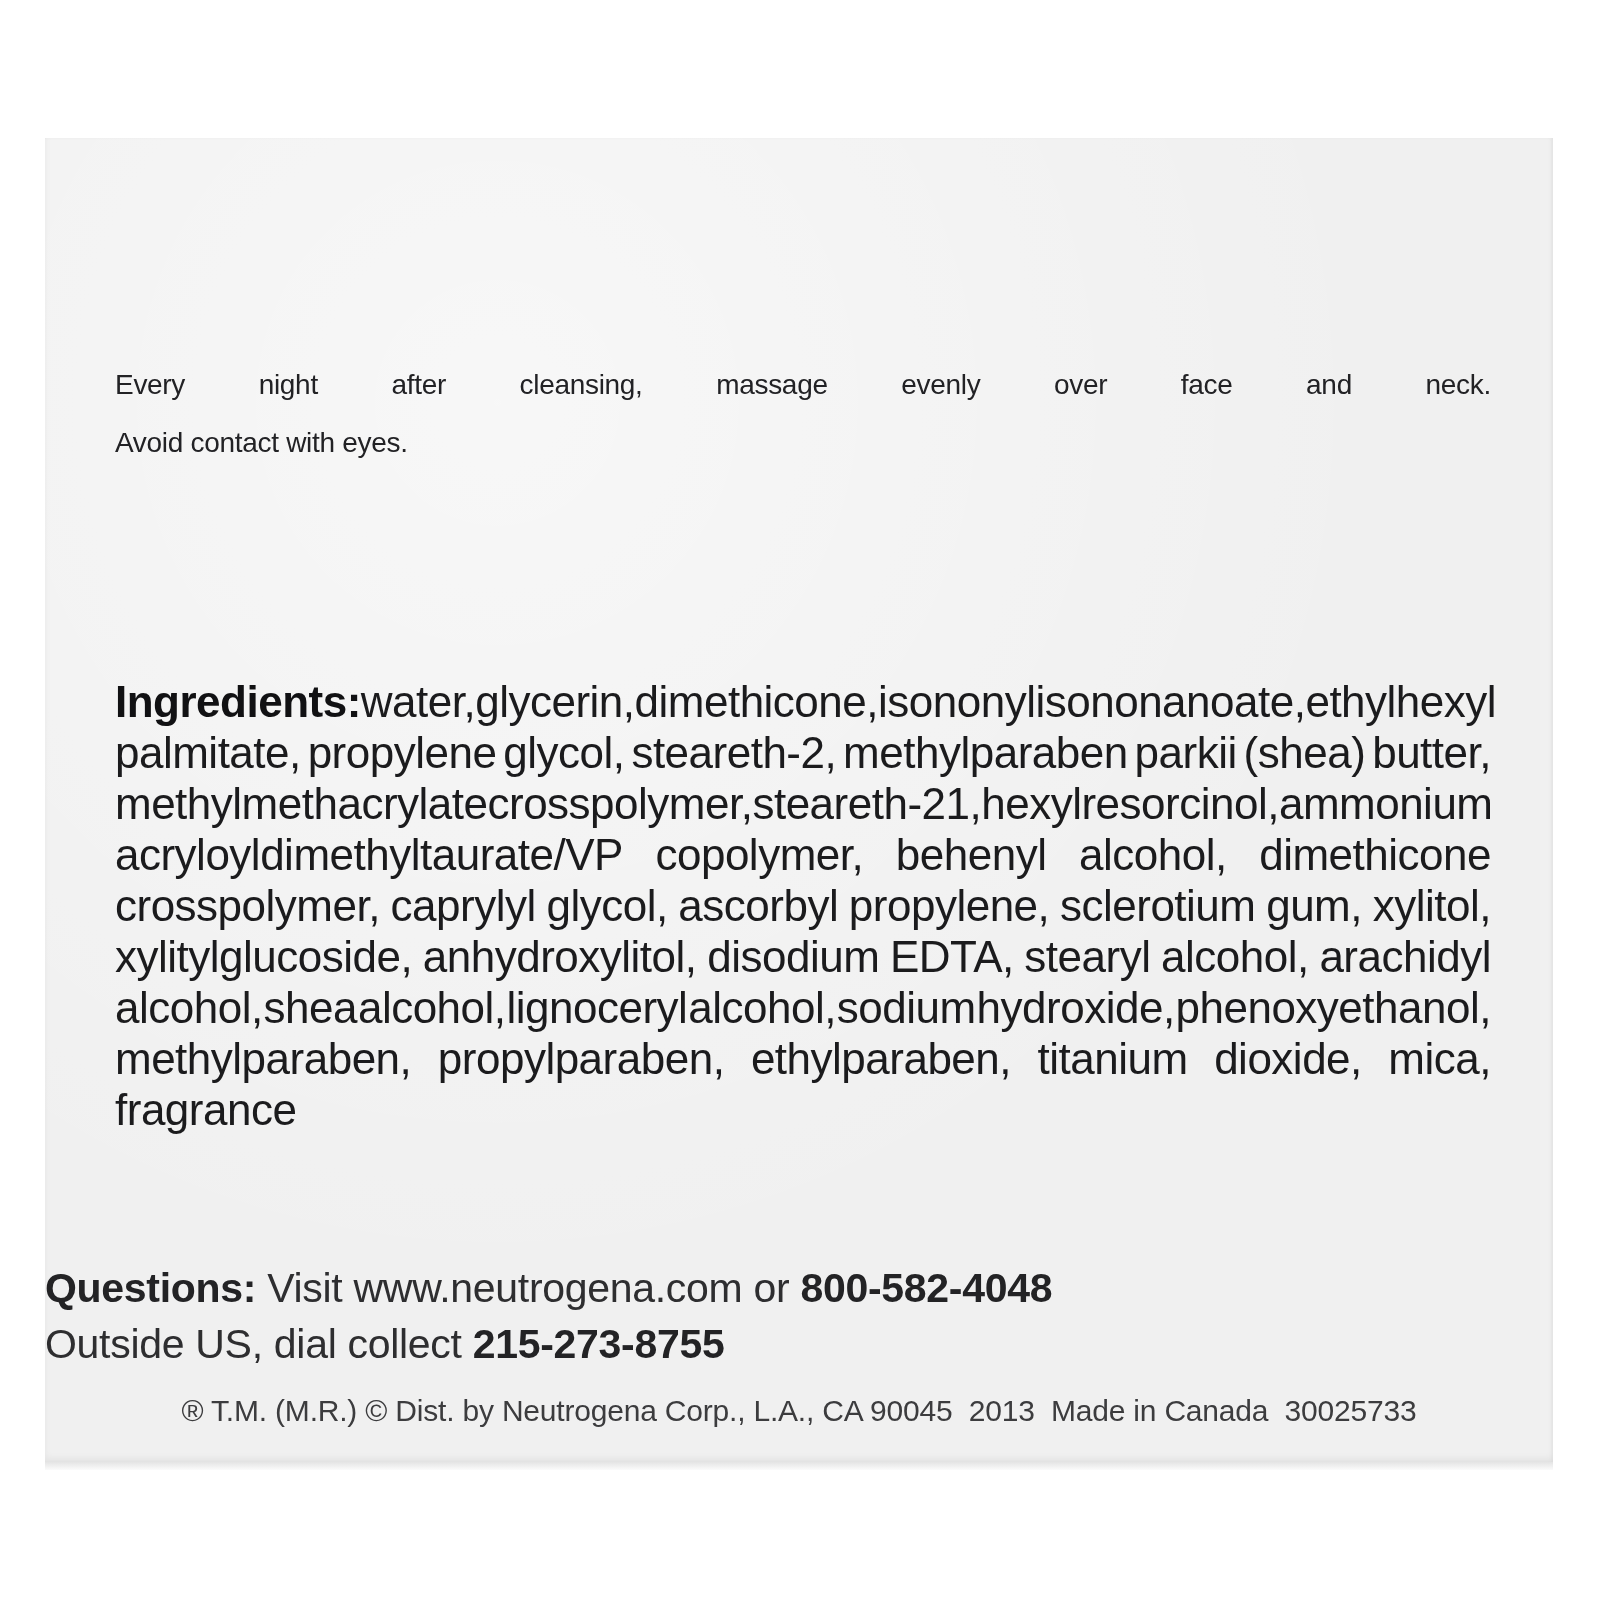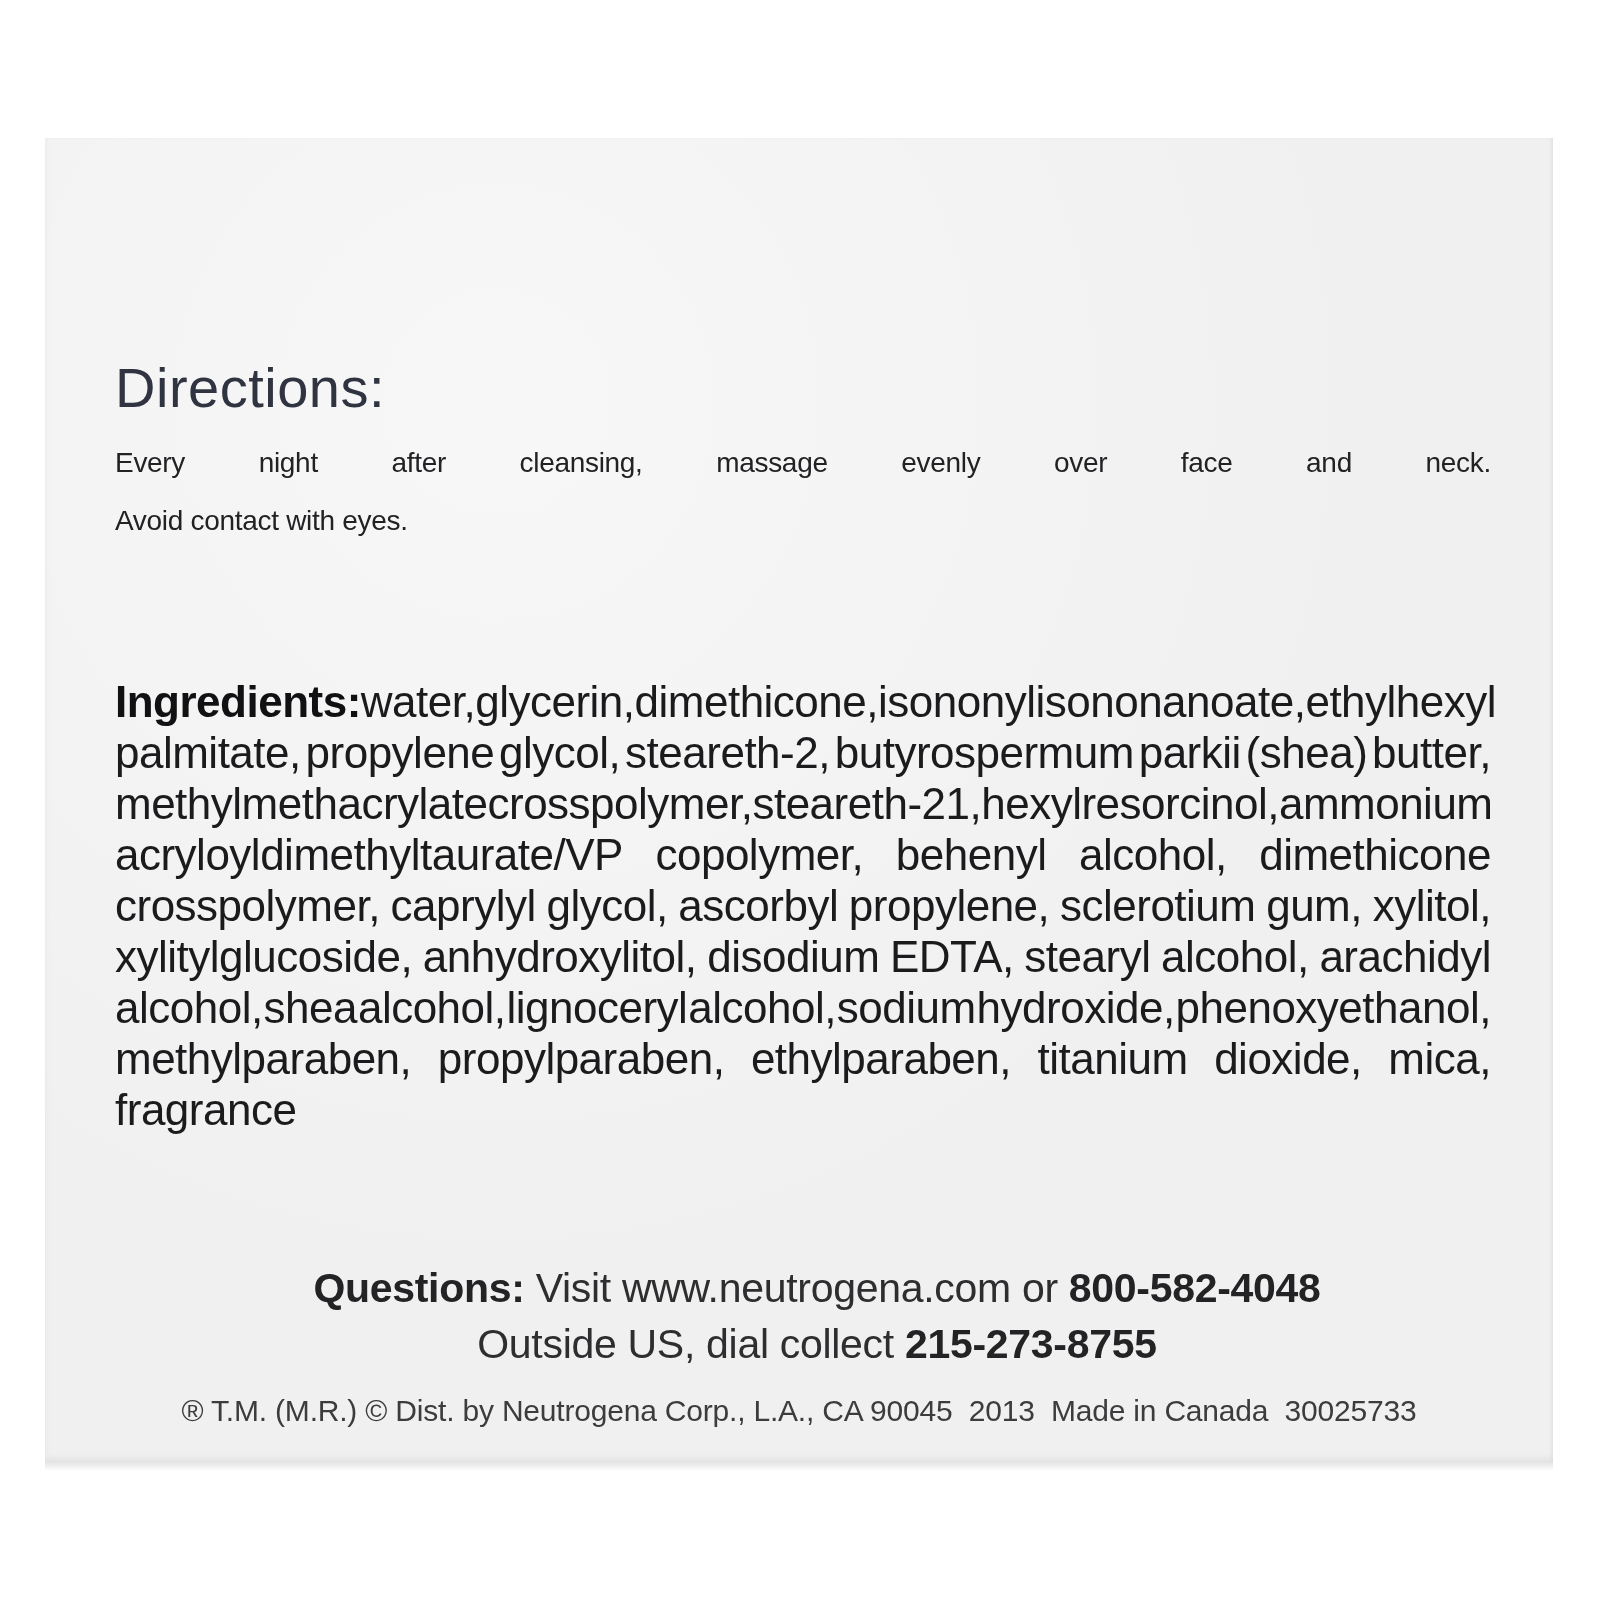--- a/index.html
+++ b/index.html
@@ -85,23 +85,21 @@
   }
   .just > span { white-space: nowrap; }
   .plain { text-align: left; }
   .bold-word { font-weight: 700; color: #111113; }
 
   .questions-block {
     position: absolute;
     left: 0;
     right: 0;
     top: 1122px;
-    text-align: center;
     color: #2e2e30;
-    padding-left: 36px;
   }
   .q-line {
     font-size: 41px;
     line-height: 56px;
     height: 56px;
     letter-spacing: -0.3px;
   }
   .q-bold { font-weight: 700; color: #232325; }
 
   .legal-line {
@@ -116,21 +114,20 @@
     white-space: pre;
   }
 </style>
 </head>
 <body>
 
 <div class="stage">
   <div class="panel">
 
     <div class="directions-block">
-      <h1 class="directions-title">Directions:</h1>
       <div class="dir-line just">
           <span>Every</span>
           <span>night</span>
           <span>after</span>
           <span>cleansing,</span>
           <span>massage</span>
           <span>evenly</span>
           <span>over</span>
           <span>face</span>
           <span>and</span>
@@ -147,21 +144,21 @@
           <span>dimethicone,</span>
           <span>isononyl</span>
           <span>isononanoate,</span>
           <span>ethylhexyl</span>
         </div>
       <div class="ing-line just">
           <span>palmitate,</span>
           <span>propylene</span>
           <span>glycol,</span>
           <span>steareth-2,</span>
-          <span>butyrospermum</span>
+          <span>methylparaben</span>
           <span>parkii</span>
           <span>(shea)</span>
           <span>butter,</span>
         </div>
       <div class="ing-line just">
           <span>methyl</span>
           <span>methacrylate</span>
           <span>crosspolymer,</span>
           <span>steareth-21,</span>
           <span>hexylresorcinol,</span>

